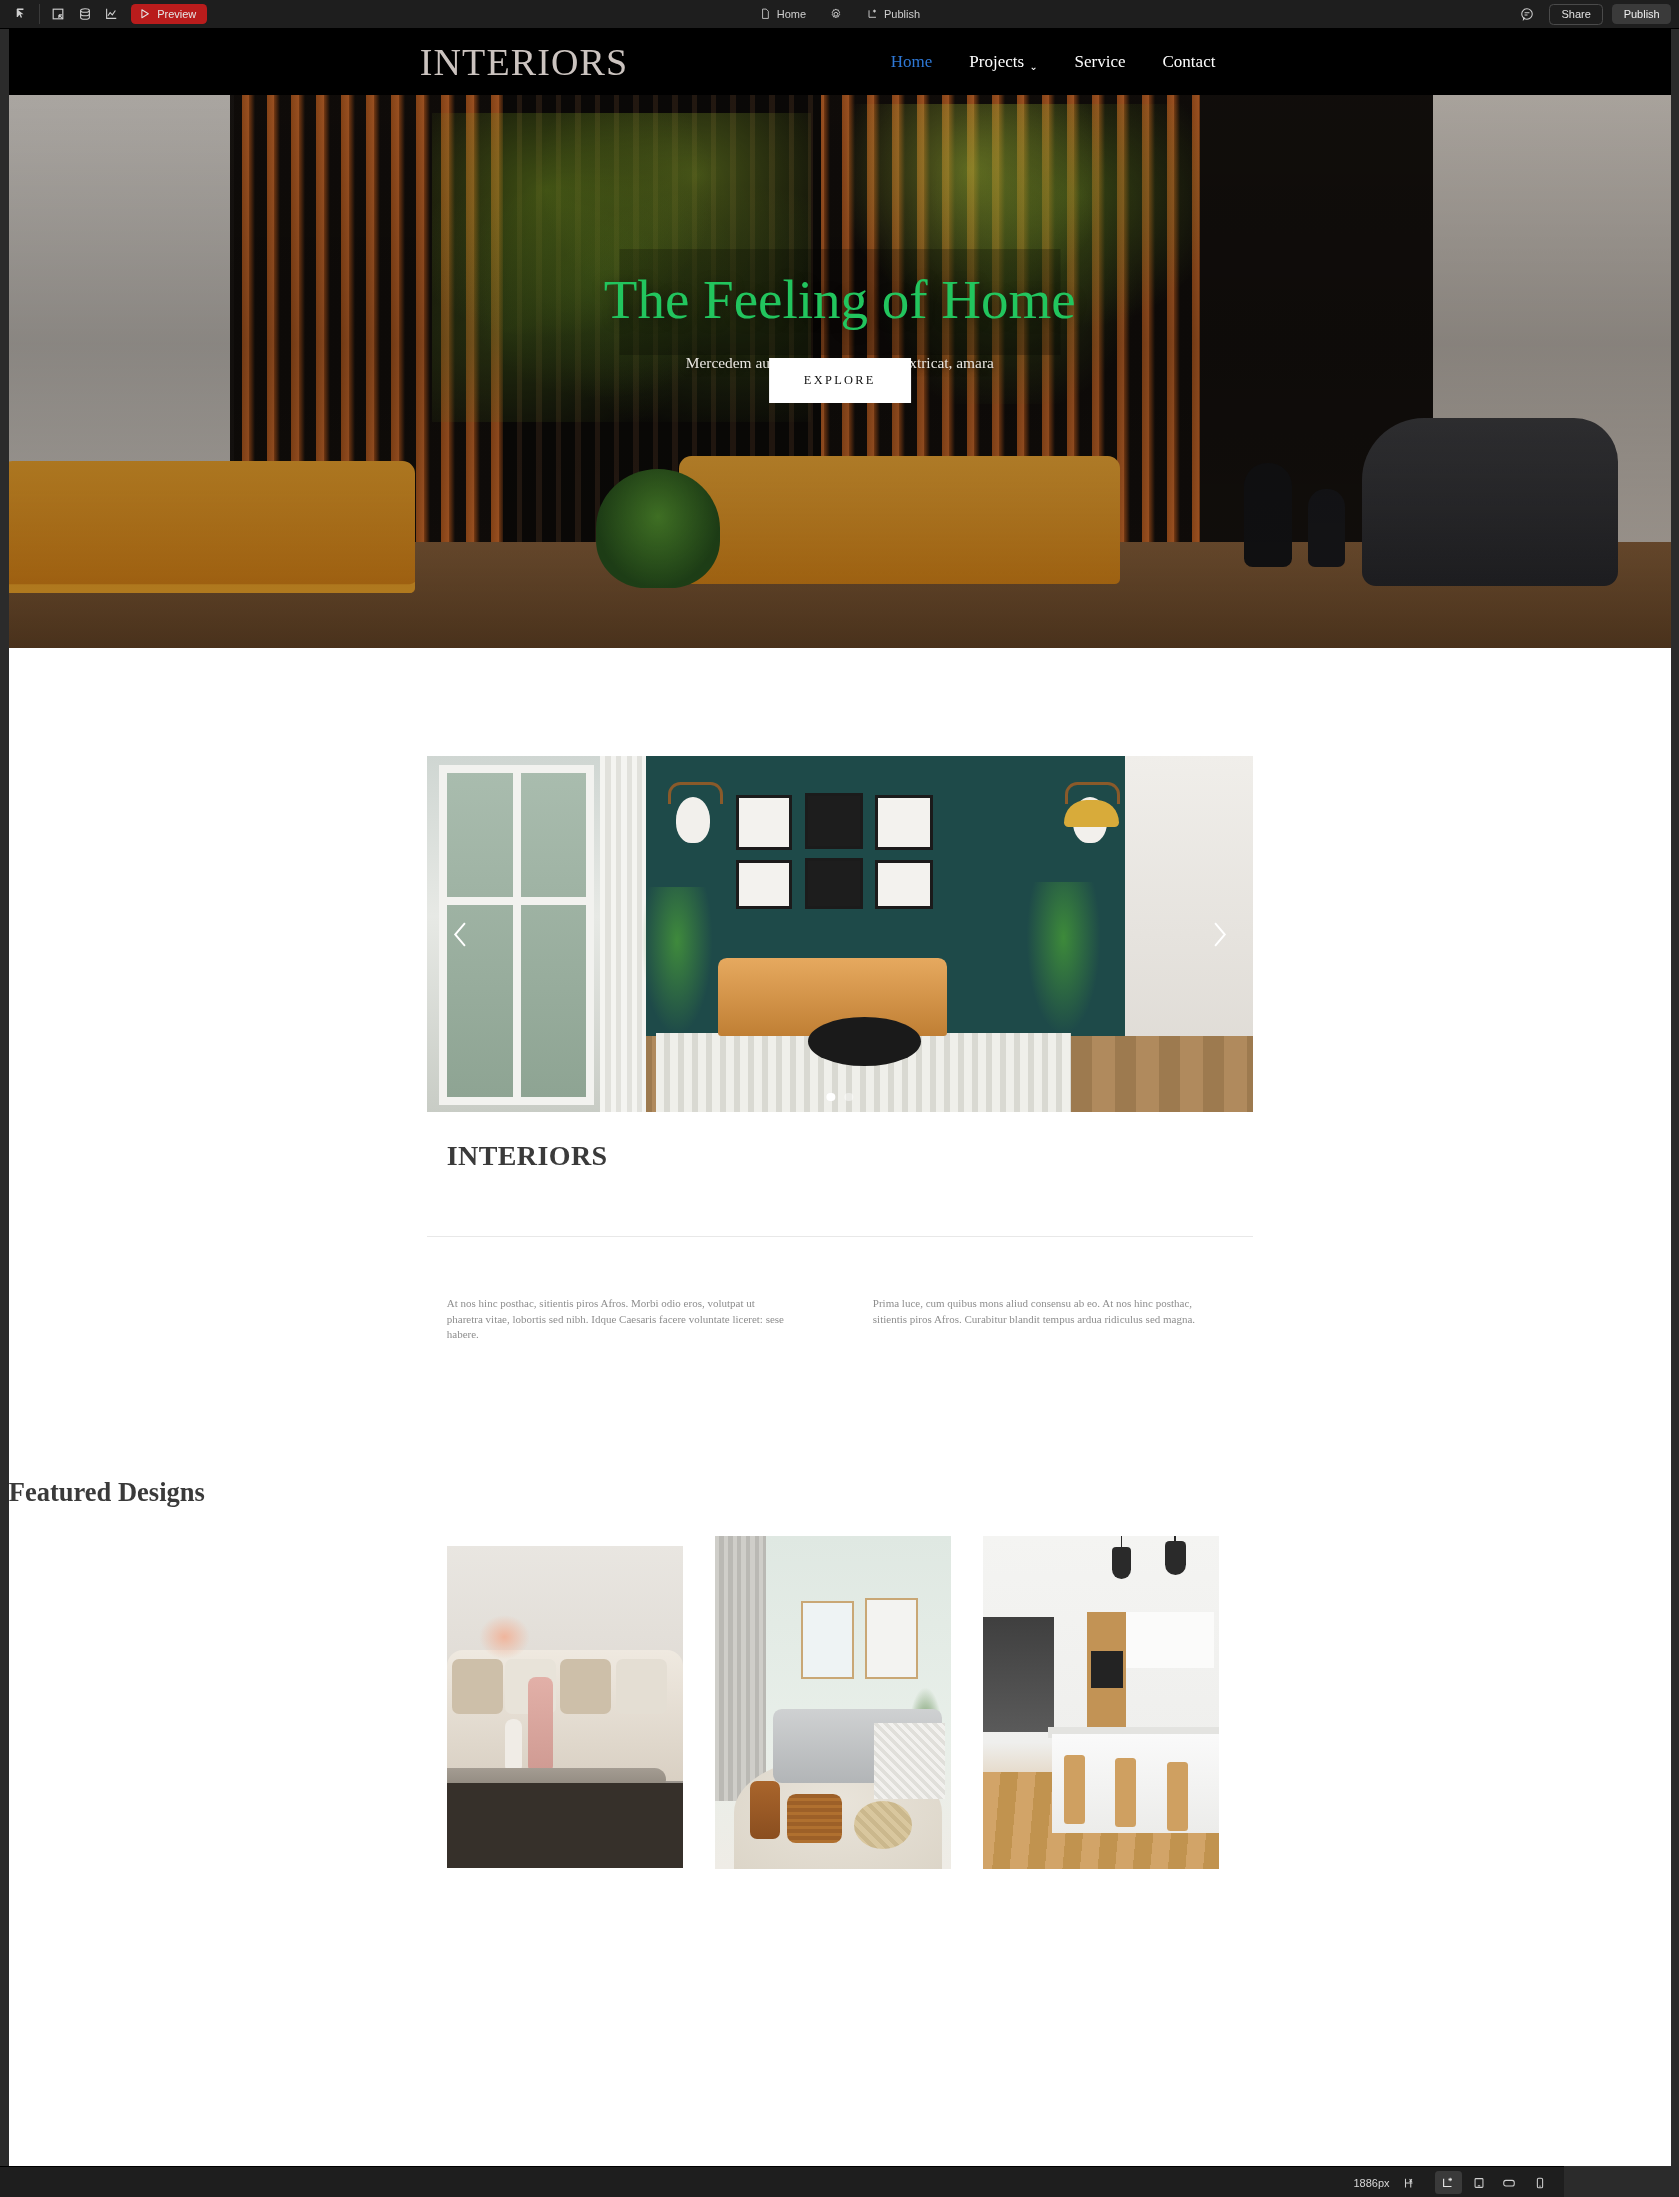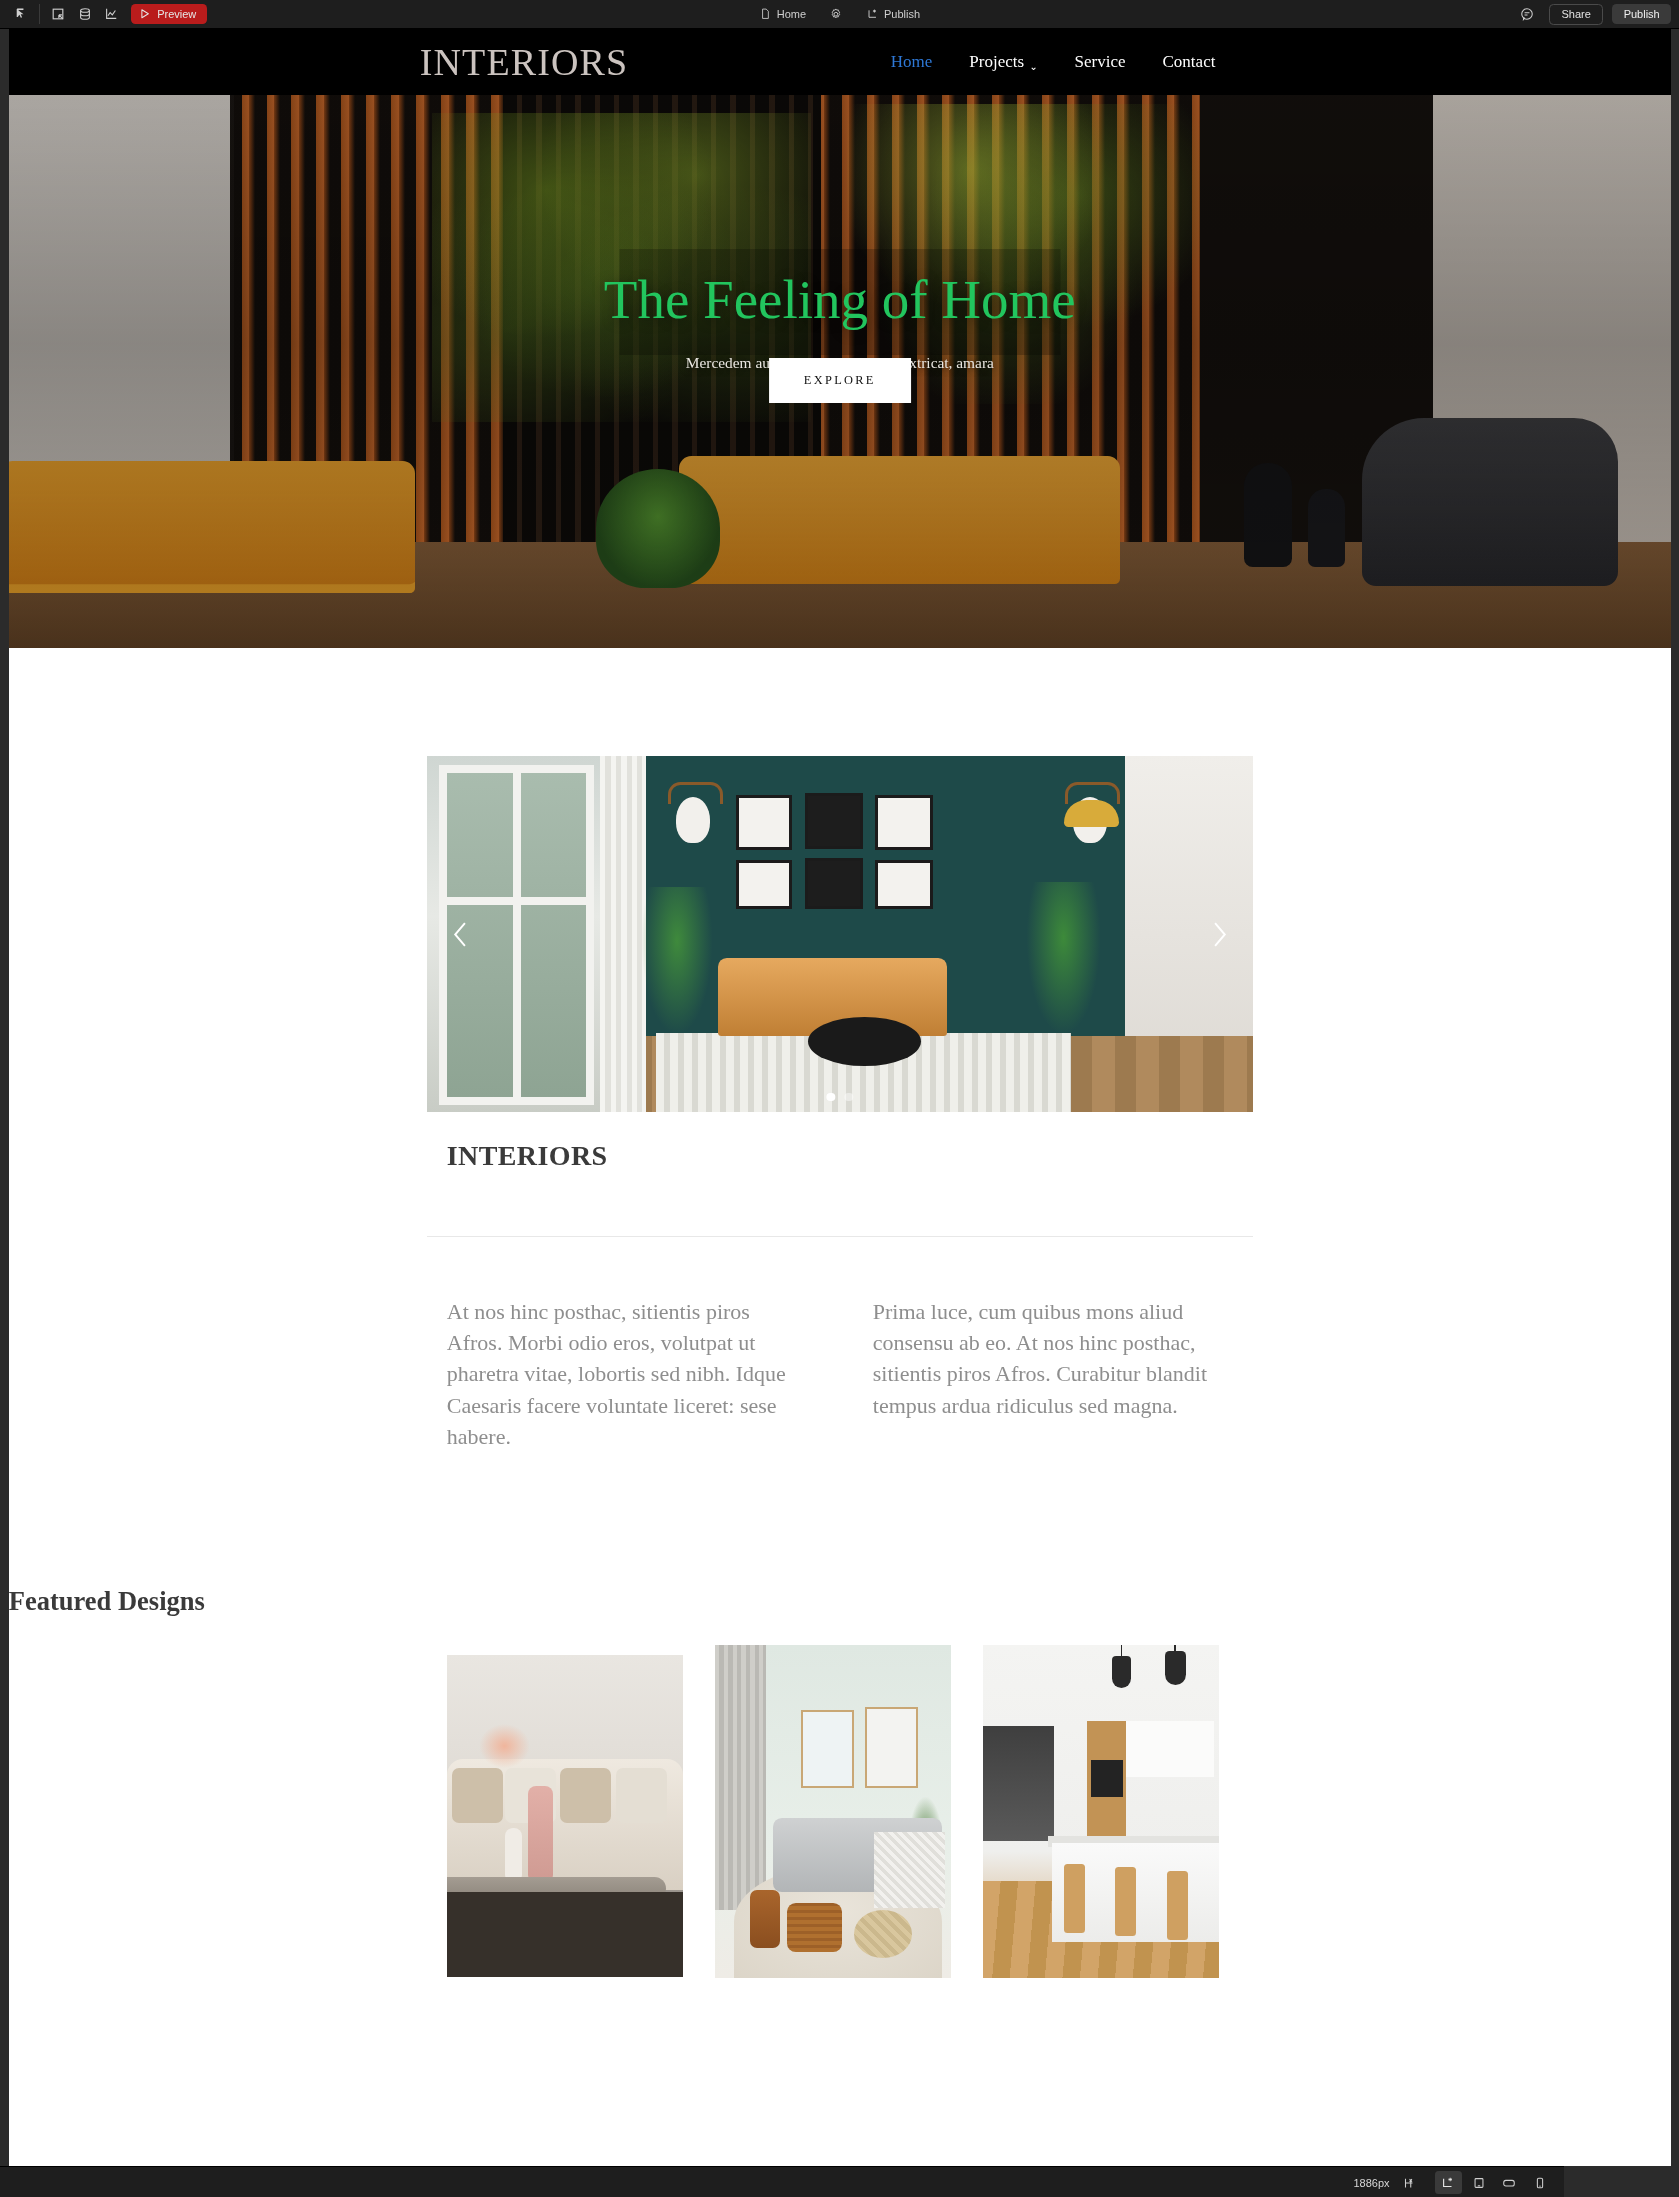--- a/index.html
+++ b/index.html
@@ -209,21 +209,21 @@
 
   
   .intro { width: 826px; margin: 0 auto; padding-top: 28px; }
   .intro-title {
     font-family: "Liberation Serif", serif; font-weight: bold;
     font-size: 28px; color: #3a3a3a; letter-spacing: 0.4px; padding-left: 20px;
   }
   .divider { height: 0.9px; background: #e8e8e8; margin-top: 64px; }
   .cols { display: flex; gap: 86px; padding: 59px 20px 0 20px; }
   .col {
-    font-family: "Liberation Serif", serif; font-size: 22px; line-height: 1.42;
+    font-family: "Liberation Serif", serif; font-size: 11px; line-height: 1.42;
     color: #8e8e8e; width: 340px;
   }
   .col.right { width: 348px; }
 
   
   .featured-title {
     text-align: left; font-family: "Liberation Serif", serif; font-weight: bold;
     font-size: 26.5px; color: #3a3a3a; margin-top: 134px;
   }
   .cards { width: 826px; margin: 38px auto 0; display: flex; justify-content: flex-start; gap: 32px; padding-left: 20px; }

